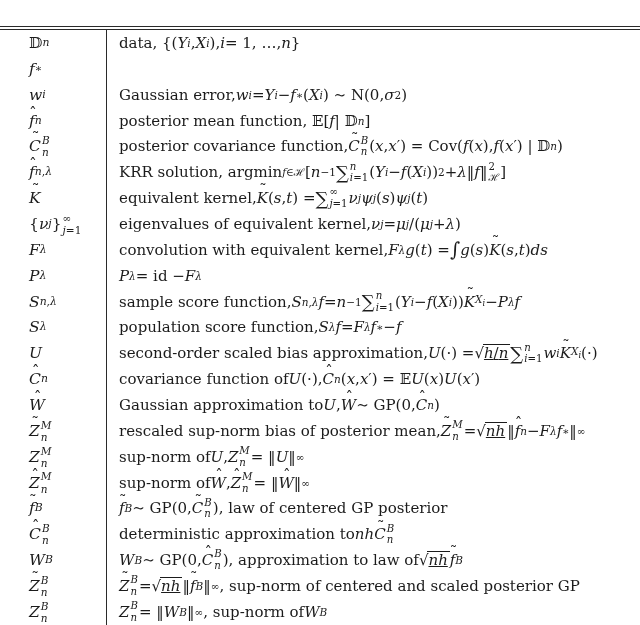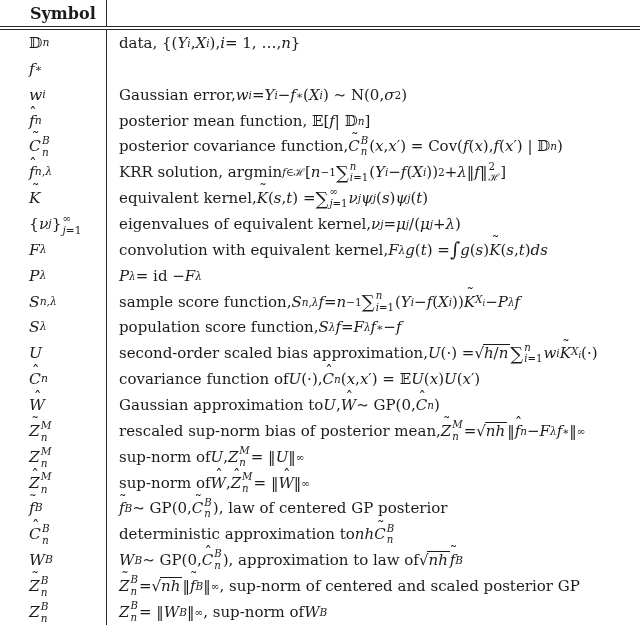--- a/index.html
+++ b/index.html
@@ -22,28 +22,27 @@
   sub sub, sub i sub{font-size:80%;}
   .ss{display:inline-flex;flex-direction:column;align-items:flex-start;
       vertical-align:-0.5em;font-size:68%;line-height:1.15;padding-left:1px;padding-right:1px;}
   .ac{position:relative;display:inline-block;}
   .ac::after{content:attr(data-a);position:absolute;left:0;right:-0.1em;top:-0.38em;
              text-align:center;font-style:normal;font-size:1em;line-height:1;pointer-events:none;}
   .op{font-style:normal;font-size:1.2em;vertical-align:-0.1em;}
   .op.big{font-size:1.3em;}
   .sq{white-space:nowrap;}
   .sq .rad{border-top:1px solid currentColor;display:inline-block;line-height:1.1;
-           padding:0 2px 0 1px;margin-left:-1px;}
+           padding:0 2px 0 1px;margin-left:-1px;text-decoration:underline;}
 </style>
 </head>
 <body>
 
 <div class="table">
   <div class="hdr">
-    <div class="col-sym">Symbol</div>
   </div>
   <div class="dbl"></div>
   <div class="rows">
   <div class="row">
     <div class="col-sym">𝔻<sub><i>n</i></sub></div>
     <div class="col-def">data, {(<i>Y</i><sub><i>i</i></sub>, <i>X</i><sub><i>i</i></sub>), <i>i</i> = 1, …, <i>n</i>}</div>
   </div>
 
   <div class="row">
     <div class="col-sym">

